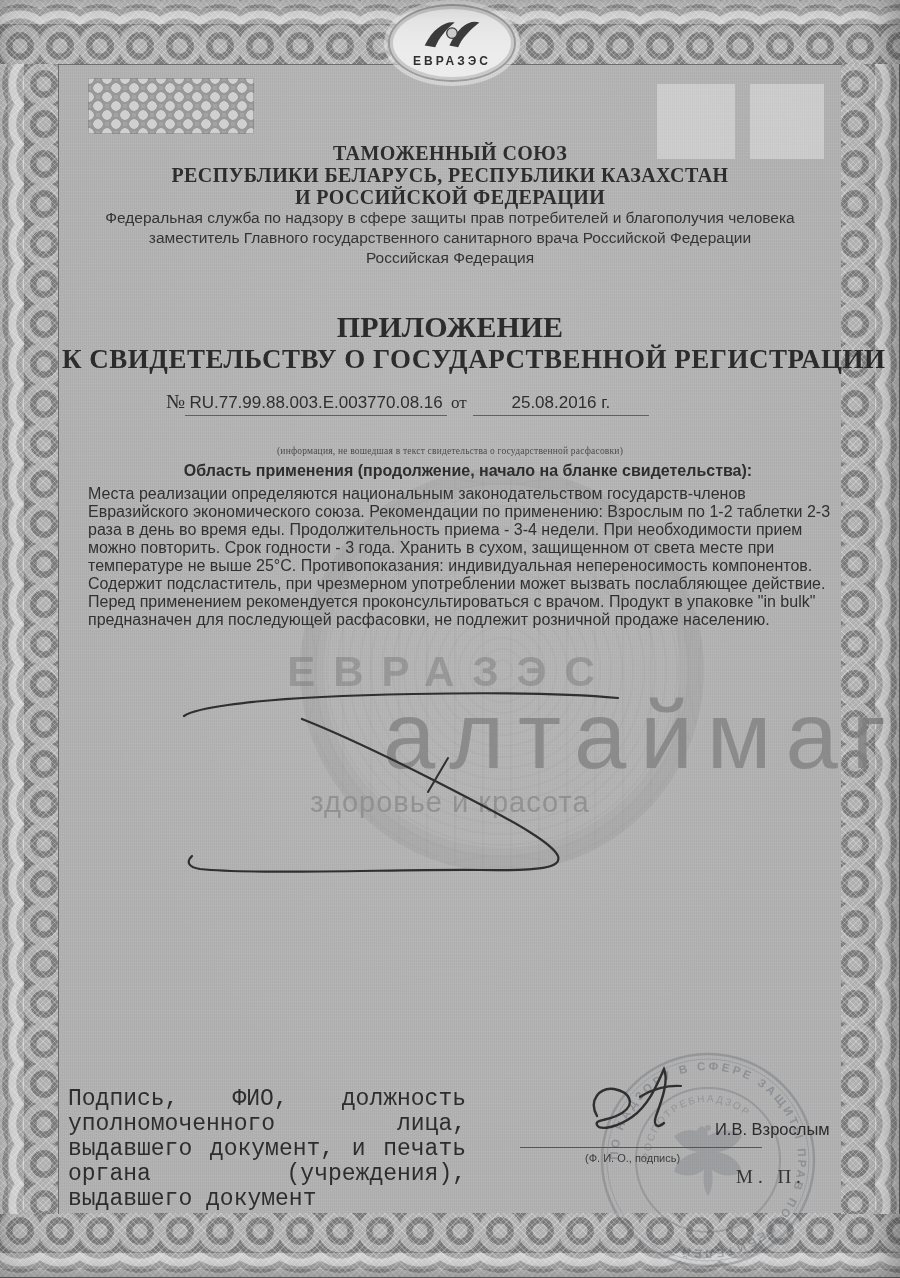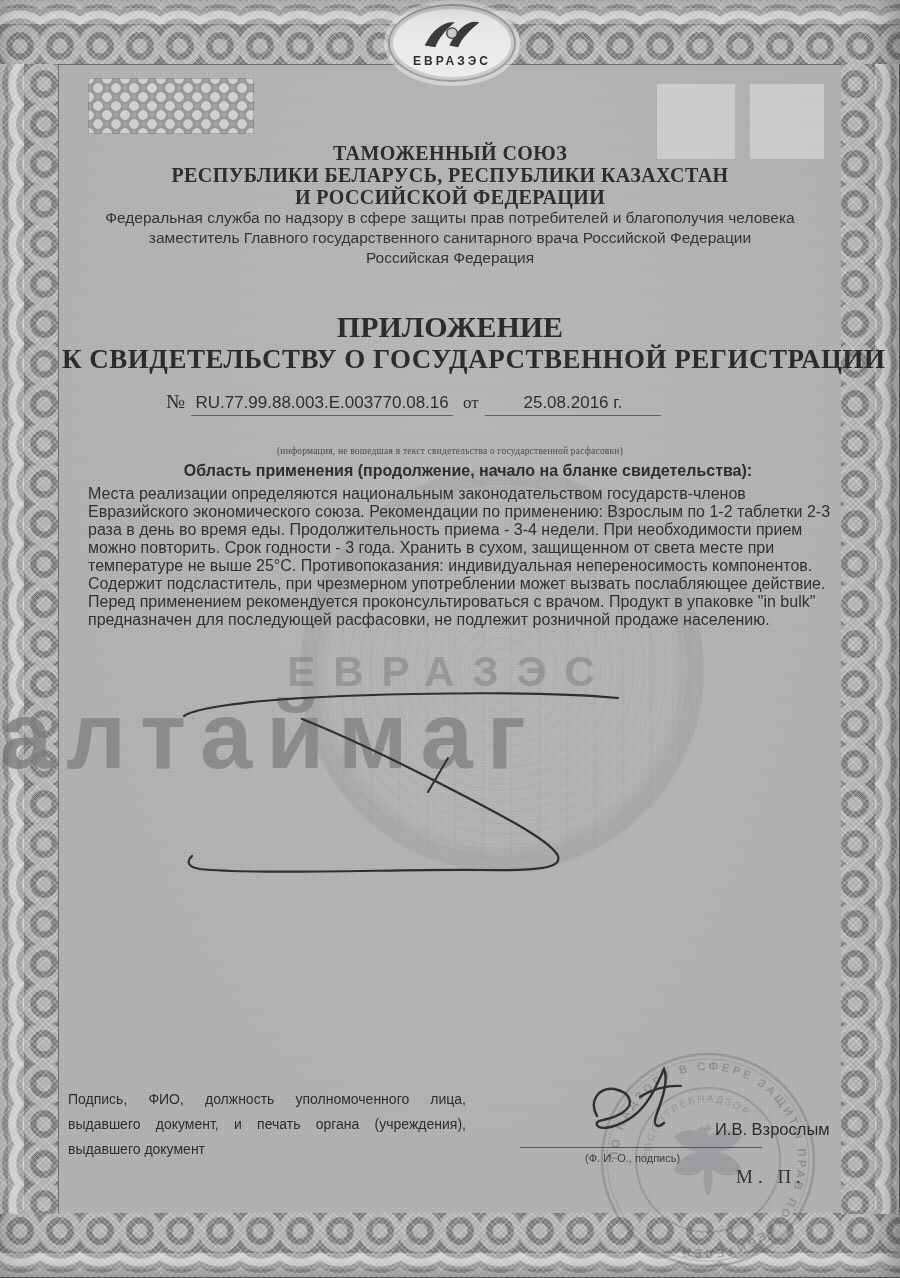--- a/index.html
+++ b/index.html
@@ -64,44 +64,44 @@
   .center{left:62px;right:62px;text-align:center;position:absolute;z-index:3;}
   .hdr1{top:142px;font-weight:bold;font-size:20px;line-height:22px;color:#2d2d2d;letter-spacing:.4px;}
   .hdr-sans{top:208px;font-size:15.5px;line-height:20px;color:#343434;}
   .note{font-size:9.5px;color:#4a4a4a;white-space:nowrap;letter-spacing:.2px;}
   .org-note{top:291px;}
   .title1{top:310px;font-weight:bold;font-size:30px;color:#2c2c2c;white-space:nowrap;}
   .title2{top:344px;font-weight:bold;font-size:27px;color:#2c2c2c;white-space:nowrap;letter-spacing:.5px;}
   .numrow{position:absolute;left:166px;top:390px;z-index:3;display:flex;align-items:baseline;}
   .no-sign{font-family:"Liberation Serif",serif;font-size:20px;color:#2d2d2d;}
   .uline{border-bottom:1.5px solid #606060;text-align:center;font-size:17px;color:#2f2f2f;padding-bottom:2px;}
-  .uline.num{width:262px;margin-left:6px;}
+  .uline.num{width:262px;margin-left:0;}
   .uline.date{width:176px;margin-left:6px;}
-  .ot{font-family:"Liberation Serif",serif;font-size:17px;color:#2d2d2d;margin-left:10px;}
+  .ot{font-family:"Liberation Serif",serif;font-size:17px;color:#2d2d2d;margin-left:4px;}
   .info-note{top:446px;}
   .body-head{position:absolute;left:88px;width:760px;top:462px;font-weight:bold;font-size:16px;color:#2e2e2e;z-index:3;text-align:center;}
   .body-text{position:absolute;left:88px;width:758px;top:485px;font-size:16px;line-height:18px;color:#303030;z-index:3;}
 
   
   .wm-seal{position:absolute;left:300px;top:468px;width:372px;height:372px;z-index:1;
     border-radius:50%;border:16px solid rgba(140,140,140,.22);
     box-shadow:inset 0 0 0 8px rgba(140,140,140,.14);
     background:
       repeating-radial-gradient(circle at center, transparent 0 9px, rgba(130,130,130,.07) 9px 11px),
       repeating-linear-gradient(90deg, transparent 0 26px, rgba(130,130,130,.08) 26px 28px);}
   .wm-evrazes{position:absolute;left:0;right:0;top:648px;text-align:center;z-index:1;
     font-weight:bold;font-size:42px;letter-spacing:18px;color:rgba(118,118,118,.45);}
-  .wm-brand{position:absolute;left:0;right:0;top:682px;text-align:left;z-index:1;
-    font-weight:bold;font-size:94px;letter-spacing:14px;color:rgba(128,128,128,.78);}
+  .wm-brand{position:absolute;left:0;right:0;top:682px;text-align:right;z-index:1;
+    font-weight:normal;font-size:94px;letter-spacing:14px;color:rgba(128,128,128,.78);}
   .wm-tagline{position:absolute;left:0;right:0;top:786px;text-align:center;z-index:1;
     font-size:29px;letter-spacing:1px;color:rgba(140,140,140,.85);}
 
   
   .foot-left{position:absolute;left:68px;top:1087px;width:398px;z-index:3;
-    font-family:Liberation Sans, sans-serif;font-size:14px;line-height:25px;color:#2d2d2d;text-align:justify;}
+    font-family:Liberation Mono, monospace;font-size:23px;line-height:25px;color:#2d2d2d;text-align:justify;}
   .sign-line{position:absolute;left:520px;top:1147px;width:242px;border-top:1.5px solid #555;z-index:3;}
   .signer{position:absolute;left:715px;top:1120px;font-size:16.5px;color:#2b2b2b;z-index:3;}
   .sign-note{position:absolute;left:585px;top:1152px;z-index:3;font-family:Liberation Sans, sans-serif;font-size:11px;color:#3c3c3c;}
   .mp{position:absolute;left:736px;top:1166px;z-index:3;font-family:"Liberation Serif",serif;font-size:19px;letter-spacing:5px;color:#333;}
 
   .ink{position:absolute;left:0;top:0;z-index:5;pointer-events:none;}
   .stamp{position:absolute;left:588px;top:1040px;z-index:2;opacity:.5;}
 </style>
 </head>
 <body>
@@ -109,20 +109,21 @@
 <div class="page">
 
   <div class="b b-top"></div>
   <div class="b b-bottom"></div>
   <div class="b b-left"></div>
   <div class="b b-right"></div>
 
   <div class="wm-seal"></div>
   <div class="wm-evrazes">ЕВРАЗЭС</div>
   <div class="wm-brand">алтаймаг</div>
+  <div class="wm-tagline">здоровье и красота</div>
 
   <div class="emblem">
     <span>
       <svg width="70" height="30" viewBox="0 0 74 34">
         <path d="M6,30 C16,10 30,2 40,4 C30,12 22,22 18,32 Z" fill="#3c3c3c"></path>
         <path d="M34,30 C44,8 58,0 68,4 C58,12 48,22 44,32 Z" fill="#3c3c3c"></path>
         <circle cx="37" cy="16" r="6" fill="#cfcfcf" stroke="#3c3c3c" stroke-width="1.5"></circle>
       </svg>
     </span>
     <span class="emblem-label">ЕВРАЗЭС</span>

